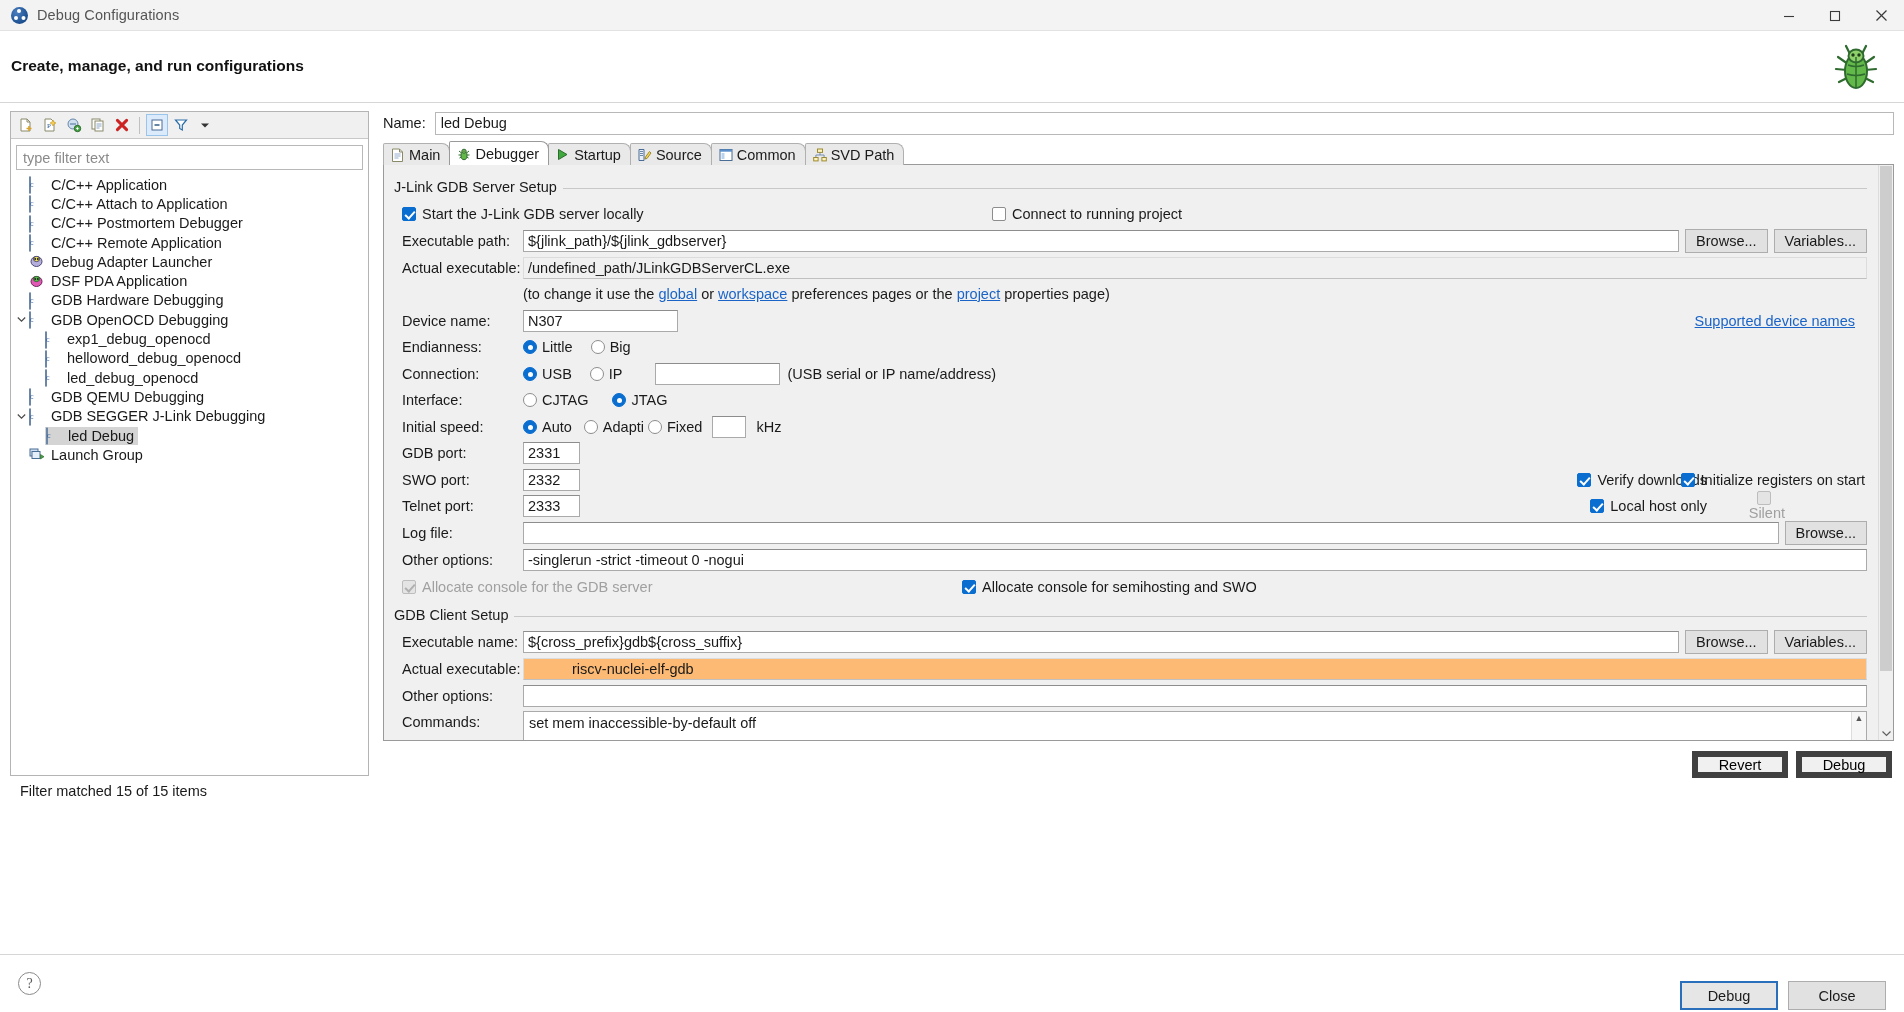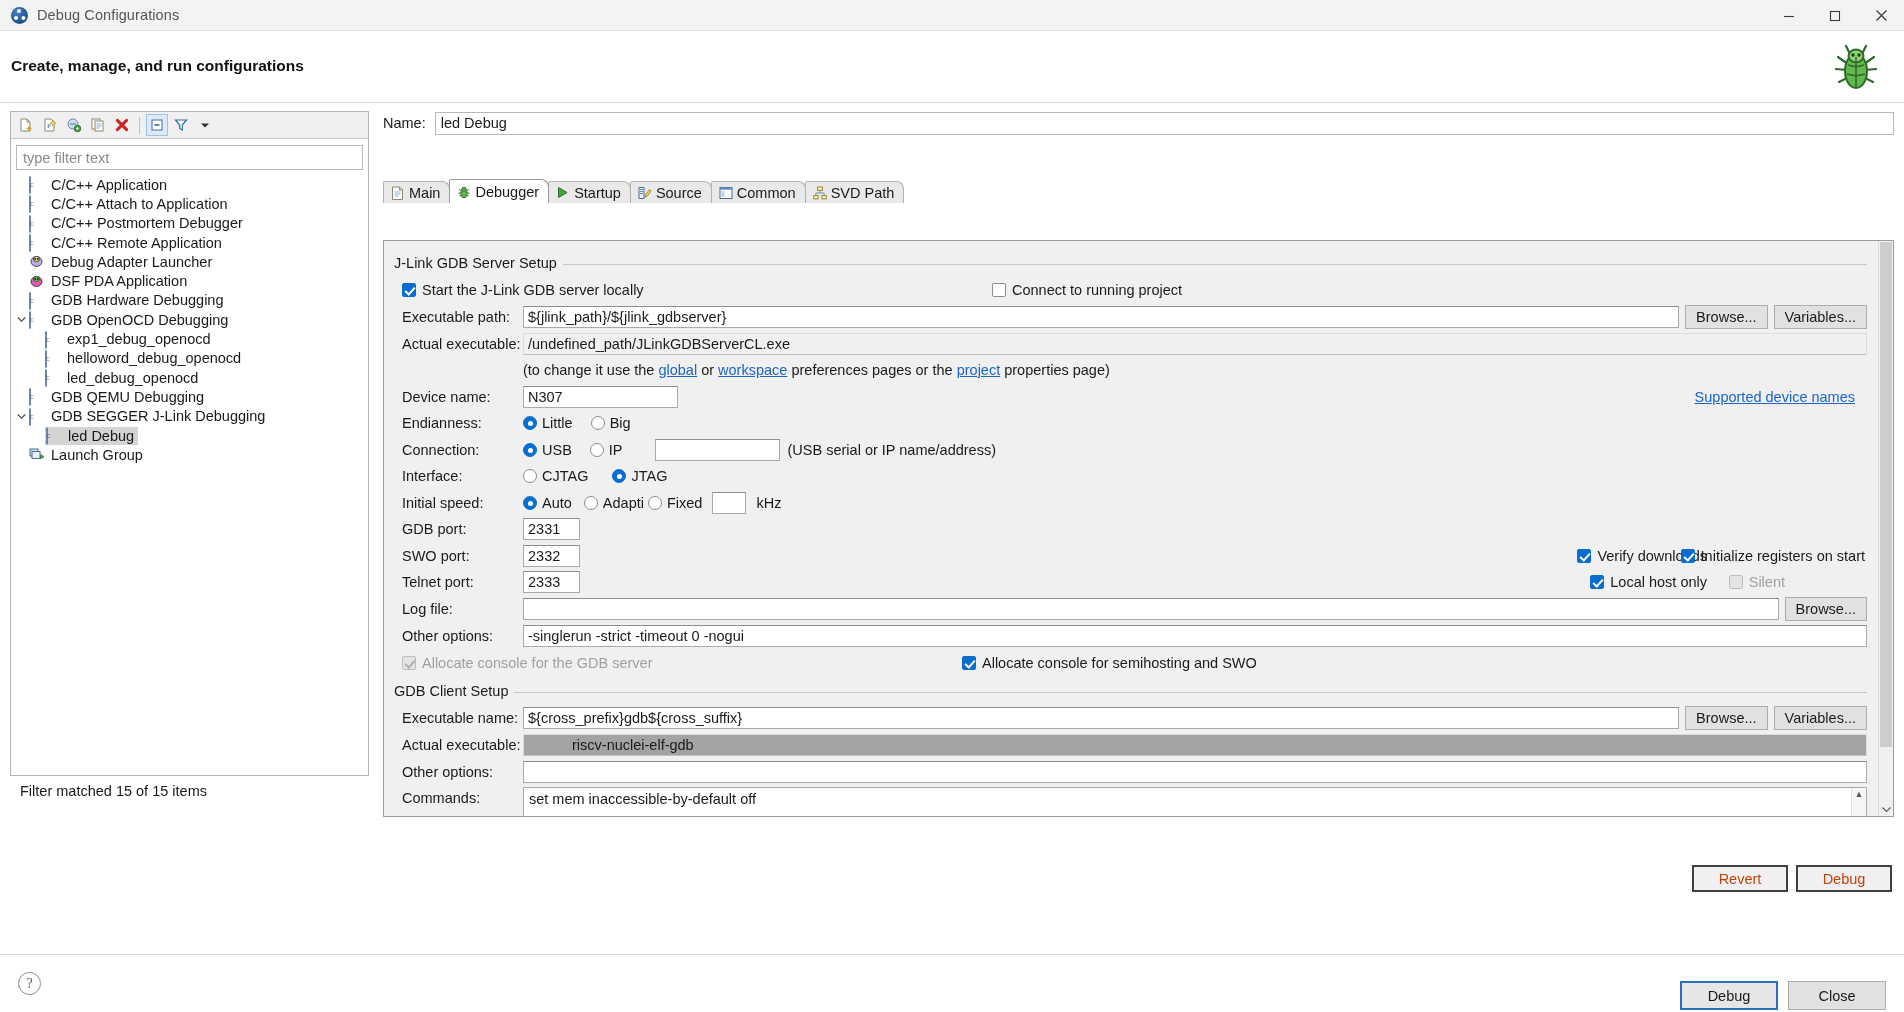--- a/index.html
+++ b/index.html
@@ -117,21 +117,20 @@
   }
   .cicon span {
     position: absolute; left: 0; right: 0; top: 2px; text-align: center;
     font-size: 8px; line-height: 11px; color: #2b5d9b; font-family: "Liberation Serif", serif;
   }
 
   
   .rightpane {
     flex: 1; display: flex; flex-direction: column; position: relative;
     min-width: 0;
-    gap: 38px;
   }
   .namerow {
     display: flex; align-items: center; gap: 9px; height: 24px; margin-bottom: 6px;
     padding-left: 6px;
   }
   .namerow .lbl { font-size: 14.5px; }
   .nameinput {
     flex: 1; height: 23px; border: 1px solid #b8b8b8; background: #fff;
     display: flex; align-items: center; padding: 0 5px; font-size: 14.5px;
   }
@@ -246,22 +245,22 @@
   .cmdscroll .ar {
     position: absolute; left: 0; right: 0; height: 13px; display: flex;
     align-items: center; justify-content: center; color: #555; font-size: 9px;
   }
 
   
   .rightfooter {
     display: flex; justify-content: flex-end; gap: 8px; margin-top: 10px; padding-right: 2px;
   }
   .btnflat {
-    min-width: 96px; height: 27px; border: 2px solid #404040; background: #f0f0f0;
-    color: #c2410c; font-size: 14.5px; display: flex; align-items: center; justify-content: center;
+    min-width: 96px; height: 27px; border: 6px solid #404040; background: #f0f0f0;
+    color: #000000; font-size: 14.5px; display: flex; align-items: center; justify-content: center;
   }
 
   
   .bottombar {
     position: absolute; left: 0; right: 0; bottom: 0; height: 58px;
     border-top: 1px solid #d6d6d6; background: #fff;
     display: flex; align-items: center; padding: 0 18px;
   }
   .helpbtn {
     width: 23px; height: 23px; border-radius: 50%; border: 1.6px solid #8a8a8a;
@@ -701,21 +700,21 @@
 
             <div class="frow">
               <span class="flabel">Telnet port:</span>
               <div class="txtinput" style="width:57px;">
                 <span>2333</span>
               </div>
               <div class="cbxrow" style="position:absolute;right:160px;">
                 <span class="cbx checked"></span>
                 <span>Local host only</span>
               </div>
-              <div class="cbxrow dim" style="position:absolute;right:82px;">
+              <div class="cbxrow dim" style="position:absolute;right:82px;flex-direction:column;">
                 <span class="cbx disabled"></span>
                 <span>Silent</span>
               </div>
             </div>
 
             <div class="frow">
               <span class="flabel">Log file:</span>
               <div class="txtinput flex">
                 <span></span>
               </div>
@@ -754,21 +753,21 @@
               <span class="flabel">Executable name:</span>
               <div class="txtinput flex">
                 <span>${cross_prefix}gdb${cross_suffix}</span>
               </div>
               <div class="btn">Browse...</div>
               <div class="btn">Variables...</div>
             </div>
 
             <div class="frow">
               <span class="flabel">Actual executable:</span>
-              <div class="txtinput flex" style="background:#a3a3a3;border-color:#dcdcdc;border-bottom-color:#c0c0c0;padding-left:48px;">
+              <div class="txtinput flex" style="background:#fdba74;border-color:#dcdcdc;border-bottom-color:#c0c0c0;padding-left:48px;">
                 <span>riscv-nuclei-elf-gdb</span>
               </div>
             </div>
 
             <div class="frow">
               <span class="flabel">Other options:</span>
               <div class="txtinput flex">
                 <span></span>
               </div>
             </div>

